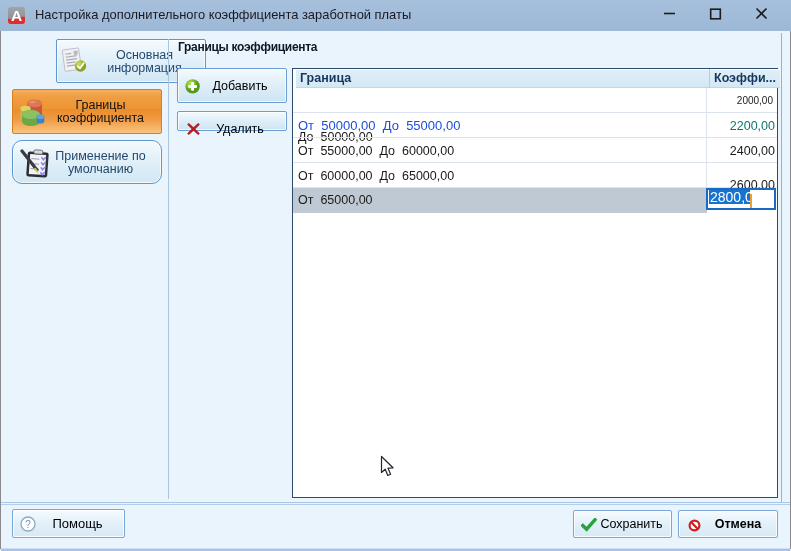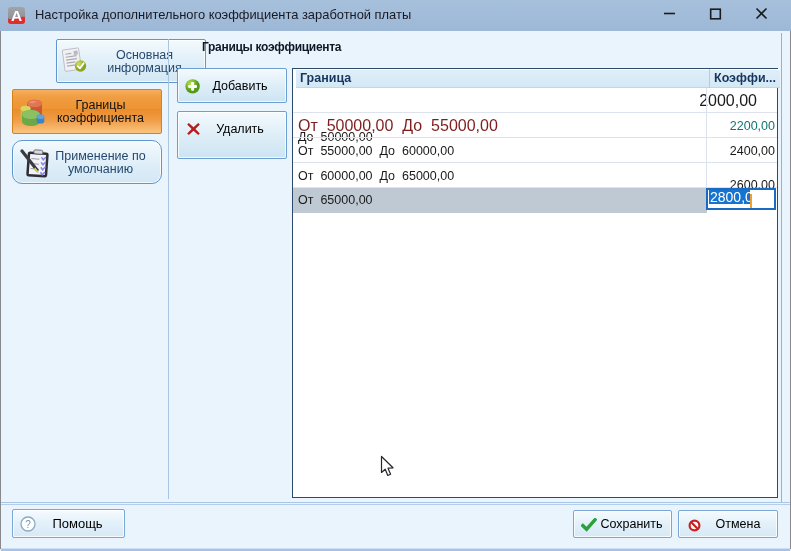--- a/index.html
+++ b/index.html
@@ -98,59 +98,59 @@
     <line x1="2" y1="3" x2="17" y2="22" stroke="#3a3a42" stroke-width="3.2" stroke-linecap="round"></line>
     <path d="M15.2 19.5 l3.6 4.4 -1.2 1 -4 -3.6 z" fill="#c8d44a"></path>
   </svg>
   <div style="position:absolute;left:27px;right:0;top:9px;text-align:center;font-size:12.5px;line-height:13px;color:#24496e;">Применение по<br>умолчанию</div>
 </div>
 
 <div class="abs" style="left:781px;top:33px;width:1px;height:470px;background:#8fb3e0;"></div>
 
 <div class="abs" style="left:168px;top:39px;width:1px;height:460px;background:#a9c6de;"></div>
 
-<div class="abs" id="mainhdr" style="left:178px;top:40px;font-size:12px;font-weight:bold;letter-spacing:-0.3px;color:#0d1828;margin-left:24px;">Границы коэффициента</div>
+<div class="abs" id="mainhdr" style="left:178px;top:40px;font-size:12px;font-weight:bold;letter-spacing:-0.3px;color:#0d1828;">Границы коэффициента</div>
 
 <div class="abs" id="btnAdd" style="left:177px;top:68px;width:110px;height:35px;border:1px solid #6b9fd4;border-radius:2px;background:linear-gradient(180deg,#f4fafd 0%,#e0eff8 45%,#cde4f3 100%);box-shadow:inset 0 0 0 1px rgba(255,255,255,0.75);">
   <svg style="position:absolute;left:7px;top:10px;" width="16" height="16" viewBox="0 0 16 16">
     <defs>
         <radialGradient id="gp" cx="0.35" cy="0.3">
           <stop offset="0" stop-color="#b8e04e"></stop>
           <stop offset="0.6" stop-color="#7ebe2e"></stop>
           <stop offset="1" stop-color="#56981a"></stop>
         </radialGradient>
       </defs>
     <circle cx="7.6" cy="7.4" r="7.2" fill="url(#gp)"></circle>
     <rect x="6.1" y="3" width="3" height="8.8" rx="1" fill="#fff"></rect>
     <rect x="3.2" y="5.9" width="8.8" height="3" rx="1" fill="#fff"></rect>
   </svg>
   <div style="position:absolute;left:21px;right:5px;top:0;height:100%;line-height:35px;text-align:center;font-size:12.5px;color:#000;">Добавить</div>
 </div>
-<div class="abs" id="btnDel" style="left:177px;top:111px;width:110px;height:48px;border:1px solid #6b9fd4;border-radius:2px;background:linear-gradient(180deg,#f4fafd 0%,#e0eff8 45%,#cde4f3 100%);box-shadow:inset 0 0 0 1px rgba(255,255,255,0.75);padding-left:8px;">
+<div class="abs" id="btnDel" style="left:177px;top:111px;width:110px;height:20px;border:1px solid #6b9fd4;border-radius:2px;background:linear-gradient(180deg,#f4fafd 0%,#e0eff8 45%,#cde4f3 100%);box-shadow:inset 0 0 0 1px rgba(255,255,255,0.75);padding-left:8px;">
   <svg style="position:absolute;left:8px;top:10px;" width="15" height="14" viewBox="0 0 15 14">
     <path d="M1.2 2.6 L2.8 1 L7.5 5.2 L12.2 1 L13.8 2.6 L9.4 7 L13.8 11.4 L12.2 13 L7.5 8.8 L2.8 13 L1.2 11.4 L5.6 7 Z" fill="#b61c1c"></path>
   </svg>
   <div style="position:absolute;left:21px;right:5px;top:0;height:100%;line-height:34px;text-align:center;font-size:12.5px;color:#000;">Удалить</div>
 </div>
 
 <div class="abs" id="table" style="left:292px;top:68px;width:486px;height:430px;border:1px solid #2d4a6b;background:#fff;">
 
   <div class="abs" id="thead" style="left:3px;top:0;width:484px;height:19px;background:linear-gradient(180deg,#e0eff9 0%,#d3e8f5 100%);border-bottom:1px solid #bcd9ec;box-shadow:inset 0 1px 0 #ffffff;">
     <div class="abs" style="left:4px;top:0;height:19px;line-height:19px;font-size:12.5px;font-weight:bold;color:#17365d;">Граница</div>
     <div class="abs" style="left:418px;top:0;height:19px;line-height:19px;font-size:12.5px;font-weight:bold;color:#17365d;">Коэффи...</div>
     <div class="abs" style="left:413px;top:0;width:1px;height:19px;background:#aecfe6;"></div>
   </div>
 
   <div class="abs" style="left:0;top:19px;width:484px;height:25px;border-bottom:1px solid #dce2ee;">
     <div class="abs" style="left:5px;top:1px;height:24px;line-height:24px;font-size:12.5px;color:#1a1a1a;margin-top:36px;">До&nbsp; 50000,00</div>
-    <div class="abs" style="right:20px;top:1px;height:32px;line-height:24px;font-size:16px;color:#1a1a1a;">2000,00</div>
+    <div class="abs" style="right:4px;top:1px;height:32px;line-height:24px;font-size:10px;color:#1a1a1a;">2000,00</div>
     <div class="abs" style="left:413px;top:0;width:1px;height:25px;background:#dce2ee;"></div>
   </div>
   <div class="abs" style="left:0;top:44px;width:484px;height:25px;border-bottom:1px solid #dce2ee;">
-    <div class="abs" style="left:5px;top:1px;height:24px;line-height:24px;font-size:16px;color:#7f1d1d;">От&nbsp; 50000,00&nbsp; До&nbsp; 55000,00</div>
+    <div class="abs" style="left:5px;top:1px;height:24px;line-height:24px;font-size:13px;color:#1d4ed8;">От&nbsp; 50000,00&nbsp; До&nbsp; 55000,00</div>
     <div class="abs" style="right:2px;top:1px;height:24px;line-height:24px;font-size:12.5px;color:#0f766e;">2200,00</div>
     <div class="abs" style="left:413px;top:0;width:1px;height:25px;background:#dce2ee;"></div>
   </div>
   <div class="abs" style="left:0;top:69px;width:484px;height:25px;border-bottom:1px solid #dce2ee;">
     <div class="abs" style="left:5px;top:1px;height:24px;line-height:24px;font-size:12.5px;color:#1a1a1a;">От&nbsp; 55000,00&nbsp; До&nbsp; 60000,00</div>
     <div class="abs" style="right:2px;top:1px;height:24px;line-height:24px;font-size:12.5px;color:#1a1a1a;">2400,00</div>
     <div class="abs" style="left:413px;top:0;width:1px;height:25px;background:#dce2ee;"></div>
   </div>
   <div class="abs" style="left:0;top:94px;width:484px;height:25px;border-bottom:1px solid #dce2ee;">
     <div class="abs" style="left:5px;top:1px;height:24px;line-height:24px;font-size:12.5px;color:#1a1a1a;">От&nbsp; 60000,00&nbsp; До&nbsp; 65000,00</div>
@@ -184,18 +184,18 @@
     <path d="M1.8 7.6 L5.6 11.2 L14 1.8" fill="none" stroke="#2aa23c" stroke-width="3.4" stroke-linecap="square" stroke-linejoin="miter"></path>
   </svg>
   <div style="position:absolute;left:22px;right:4px;top:0;height:100%;line-height:27px;text-align:center;font-size:12.5px;color:#000;">Сохранить</div>
 </div>
 
 <div class="abs" id="btnCancel" style="left:678px;top:510px;width:100px;height:28px;border:1px solid #79a7d8;border-radius:2px;background:linear-gradient(180deg,#f6fbfe 0%,#e4f1fa 45%,#d6e9f5 100%);box-shadow:inset 0 0 0 1px rgba(255,255,255,0.8);">
   <svg style="position:absolute;left:9px;top:8px;" width="14" height="14" viewBox="0 0 14 14">
     <circle cx="6.5" cy="6.5" r="4.9" fill="#fff" stroke="#cc2020" stroke-width="2.2"></circle>
     <line x1="3.3" y1="3.2" x2="9.8" y2="9.9" stroke="#cc2020" stroke-width="2.2"></line>
   </svg>
-  <div style="position:absolute;left:26px;right:6px;top:0;height:100%;line-height:27px;text-align:center;font-size:12.5px;color:#000;">Отмена</div>
+  <div style="position:absolute;left:26px;right:6px;top:0;height:100%;line-height:27px;text-align:center;font-size:12.5px;color:#000;font-weight:bold;">Отмена</div>
 </div>
 
 <svg class="abs" style="left:380px;top:455px;" width="16" height="24" viewBox="0 0 16 24">
   <path d="M1.5 1.5 L1.5 17.5 L5.2 14.2 L7.8 20.5 L10.6 19.3 L8 13.2 L13 12.8 Z" fill="#ffffff" stroke="#24242e" stroke-width="1.2" stroke-linejoin="round"></path>
 </svg>
 
 </body></html>

